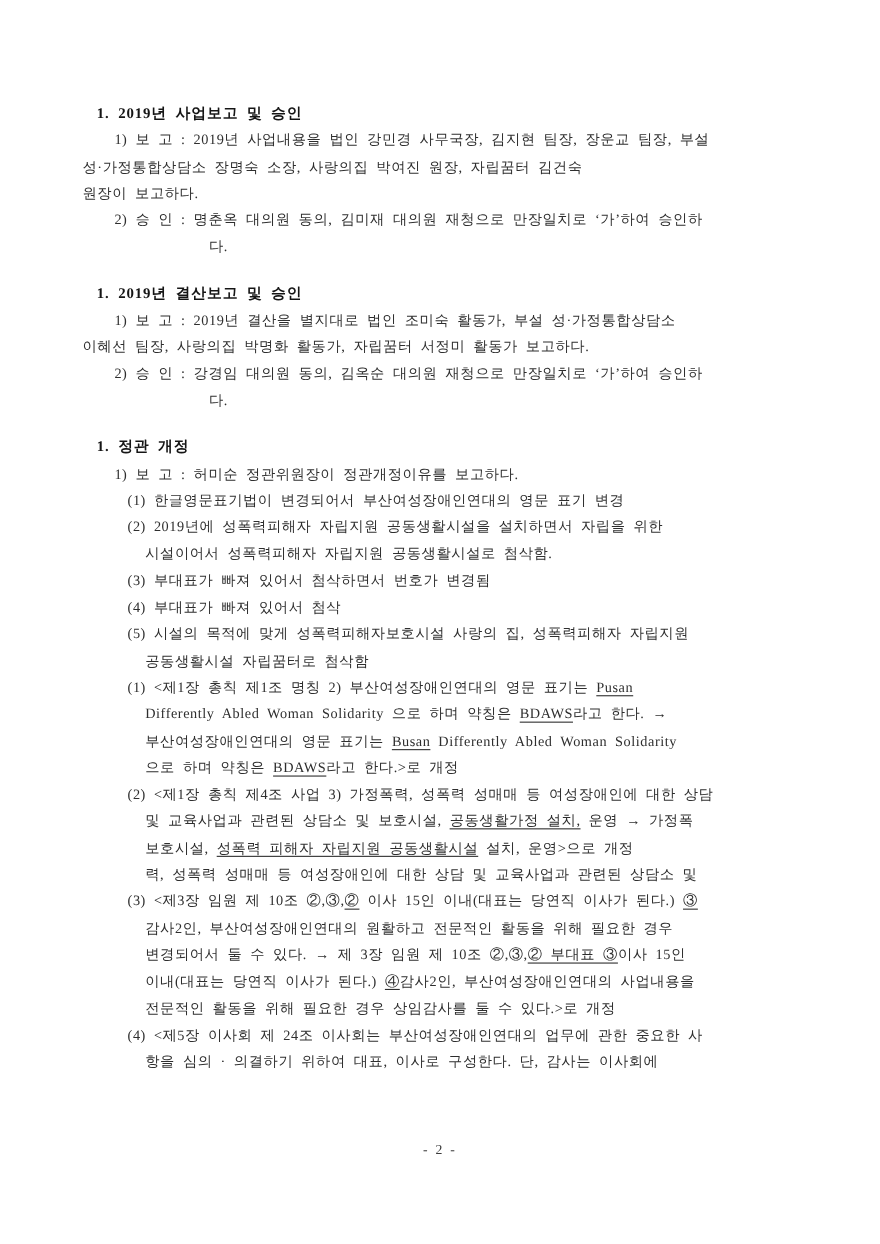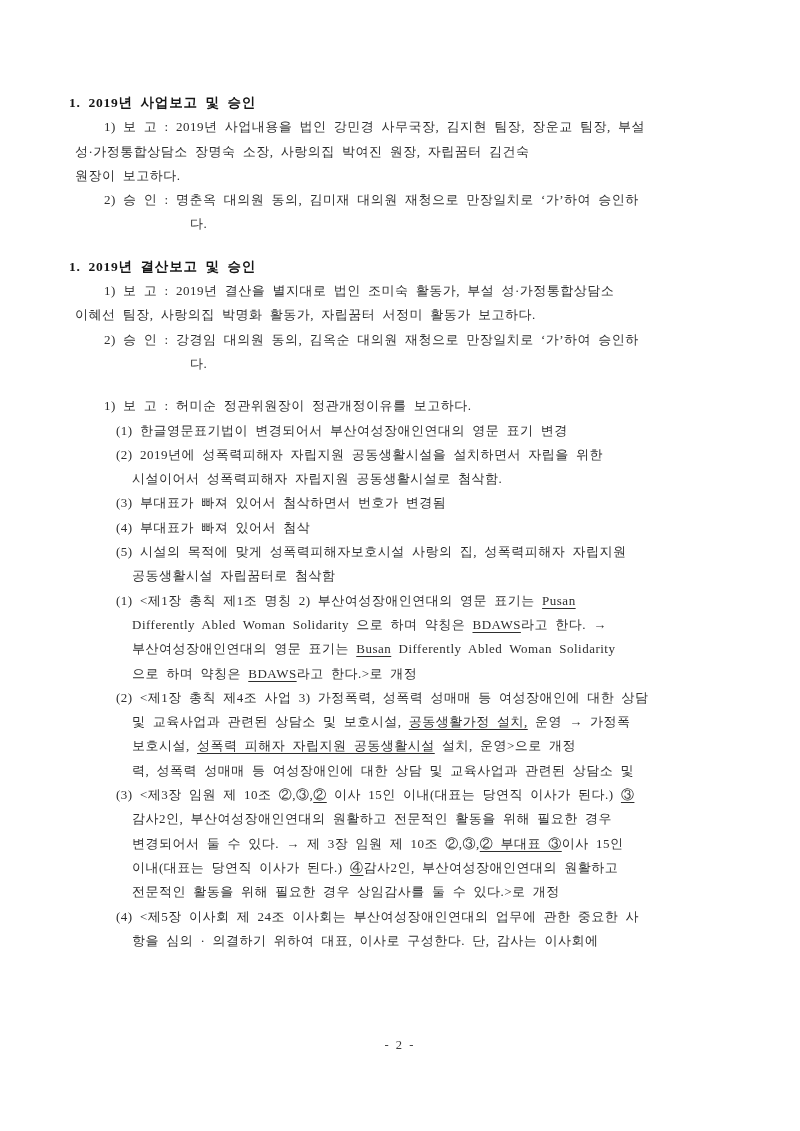--- a/index.html
+++ b/index.html
@@ -31,21 +31,21 @@
     letter-spacing: 0.5px;
     word-spacing: 3.5px;
     white-space: nowrap;
   }
   .heading {
     font-weight: bold;
     font-size: 13.5px;
     color: #151515;
     letter-spacing: 0.8px;
   }
-  .ind-h  { padding-left: 69px; }
+  .ind-h  { padding-left: 88px; }
   .ind-l1 { padding-left: 104px; }
   .ind-l2 { padding-left: 116px; }
   .ind-c2 { padding-left: 132px; }
   .ind-cr { padding-left: 75px; }
   .ind-cd { padding-left: 190px; }
   .u {
     text-decoration: underline;
     text-underline-offset: 3px;
     text-decoration-thickness: 1px;
   }
@@ -74,39 +74,40 @@
         <div class="line ind-cd"><span>다.</span></div>
       </div>
       <div class="section">
         <div class="line heading ind-h">1. 2019년 결산보고 및 승인</div>
         <div class="line ind-l1"><span>1) 보 고 : 2019년 결산을 별지대로 법인 조미숙 활동가, 부설 성·가정통합상담소</span></div>
         <div class="line ind-cr"><span>이혜선 팀장, 사랑의집 박명화 활동가, 자립꿈터 서정미 활동가 보고하다.</span></div>
         <div class="line ind-l1"><span>2) 승 인 : 강경임 대의원 동의, 김옥순 대의원 재청으로 만장일치로 ‘가’하여 승인하</span></div>
         <div class="line ind-cd"><span>다.</span></div>
       </div>
       <div class="section">
+        <div class="line heading ind-h">1. 정관 개정</div>
         <div class="line ind-l1"><span>1) 보 고 : 허미순 정관위원장이 정관개정이유를 보고하다.</span></div>
         <div class="line ind-l2"><span>(1) 한글영문표기법이 변경되어서 부산여성장애인연대의 영문 표기 변경</span></div>
         <div class="line ind-l2"><span>(2) 2019년에 성폭력피해자 자립지원 공동생활시설을 설치하면서 자립을 위한</span></div>
         <div class="line ind-c2"><span>시설이어서 성폭력피해자 자립지원 공동생활시설로 첨삭함.</span></div>
         <div class="line ind-l2"><span>(3) 부대표가 빠져 있어서 첨삭하면서 번호가 변경됨</span></div>
         <div class="line ind-l2"><span>(4) 부대표가 빠져 있어서 첨삭</span></div>
         <div class="line ind-l2"><span>(5) 시설의 목적에 맞게 성폭력피해자보호시설 사랑의 집, 성폭력피해자 자립지원</span></div>
         <div class="line ind-c2"><span>공동생활시설 자립꿈터로 첨삭함</span></div>
         <div class="line ind-l2"><span>(1) &lt;제1장 총칙 제1조 명칭 2) 부산여성장애인연대의 영문 표기는 </span><span class="u">Pusan</span></div>
         <div class="line ind-c2"><span>Differently Abled Woman Solidarity 으로 하며 약칭은 </span><span class="u">BDAWS</span><span>라고 한다. →</span></div>
         <div class="line ind-c2"><span>부산여성장애인연대의 영문 표기는 </span><span class="u">Busan</span><span> Differently Abled Woman Solidarity</span></div>
         <div class="line ind-c2"><span>으로 하며 약칭은 </span><span class="u">BDAWS</span><span>라고 한다.&gt;로 개정</span></div>
         <div class="line ind-l2"><span>(2) &lt;제1장 총칙 제4조 사업 3) 가정폭력, 성폭력 성매매 등 여성장애인에 대한 상담</span></div>
         <div class="line ind-c2"><span>및 교육사업과 관련된 상담소 및 보호시설, </span><span class="u">공동생활가정 설치,</span><span> 운영 → 가정폭</span></div>
         <div class="line ind-c2"><span>보호시설, </span><span class="u">성폭력 피해자 자립지원 공동생활시설</span><span> 설치, 운영&gt;으로 개정</span></div>
         <div class="line ind-c2"><span>력, 성폭력 성매매 등 여성장애인에 대한 상담 및 교육사업과 관련된 상담소 및</span></div>
         <div class="line ind-l2"><span>(3) &lt;제3장 임원 제 10조 ②,③,</span><span class="u">②</span><span> 이사 15인 이내(대표는 당연직 이사가 된다.) </span><span class="u">③</span></div>
         <div class="line ind-c2"><span>감사2인, 부산여성장애인연대의 원활하고 전문적인 활동을 위해 필요한 경우</span></div>
         <div class="line ind-c2"><span>변경되어서 둘 수 있다. → 제 3장 임원 제 10조 ②,③,</span><span class="u">② 부대표 ③</span><span>이사 15인</span></div>
-        <div class="line ind-c2"><span>이내(대표는 당연직 이사가 된다.) </span><span class="u">④</span><span>감사2인, 부산여성장애인연대의 원활하고</span></div>
+        <div class="line ind-c2"><span>이내(대표는 당연직 이사가 된다.) </span><span class="u">④</span><span>감사2인, 부산여성장애인연대의 사업내용을</span></div>
         <div class="line ind-c2"><span>전문적인 활동을 위해 필요한 경우 상임감사를 둘 수 있다.&gt;로 개정</span></div>
         <div class="line ind-l2"><span>(4) &lt;제5장 이사회 제 24조 이사회는 부산여성장애인연대의 업무에 관한 중요한 사</span></div>
         <div class="line ind-c2"><span>항을 심의 · 의결하기 위하여 대표, 이사로 구성한다. 단, 감사는 이사회에</span></div>
       </div>
     </div>
   <div class="footer">- 2 -</div>
 </div>
 
 </body></html>

